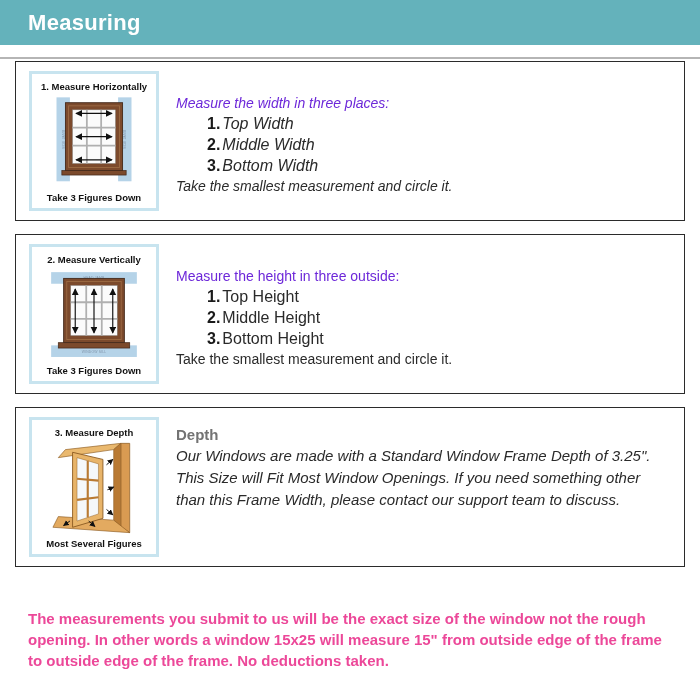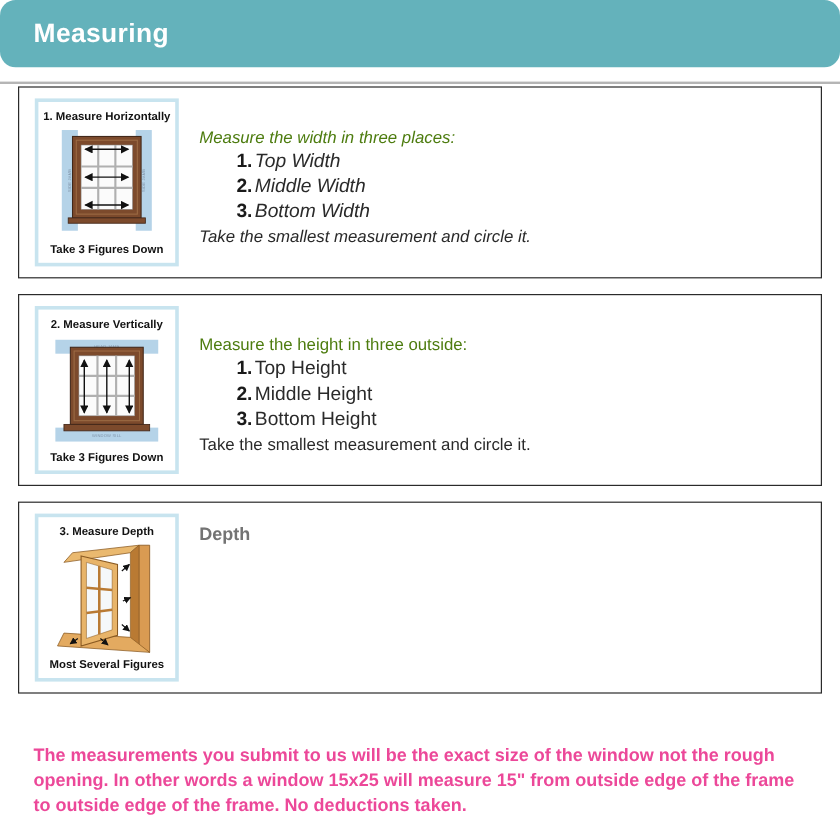--- a/index.html
+++ b/index.html
@@ -1,36 +1,36 @@
 <!DOCTYPE html>
 <html><head>
 <meta charset="utf-8">
 <style>
   * { margin:0; padding:0; box-sizing:border-box; }
   html,body { width:700px; height:700px; background:#ffffff; overflow:hidden; }
   body { font-family:"Liberation Sans", sans-serif; color:#1f1f1f; }
 
-  .page-header { height:56px; background:#64b2bb; display:flex; align-items:center; padding-left:28px;border-radius:13px; }
+  .page-header { height:45px; background:#64b2bb; display:flex; align-items:center; padding-left:28px; }
   .page-title { color:#ffffff; font-size:22px; font-weight:bold; letter-spacing:.3px; }
 
   .top-divider { height:2px; background:#b5b5b5; margin-top:12px; }
 
   .sections { padding:0 15px; }
   .section { border:1.5px solid #2b2b2b; height:160px; display:flex; background:#fff; margin-top:2px; }
   .section + .section { margin-top:13px; }
 
-  .img-card { width:120px; height:140px; margin:9px 0 0 13px; border:3px solid #c8e4ef; background:#fff;
+  .img-card { width:130px; height:140px; margin:9px 0 0 13px; border:3px solid #c8e4ef; background:#fff;
               display:flex; flex-direction:column; align-items:center; flex:0 0 auto; }
   .img-title { font-size:9.5px; font-weight:bold; color:#121212; margin-top:7px; white-space:nowrap; }
   .img-caption { font-size:9.5px; font-weight:bold; color:#121212; margin-bottom:5px; white-space:nowrap; }
   .diagram { display:block; width:114px; flex:1 1 auto; min-height:0; }
 
   .text-col { flex:1; padding:10px 16px 0 17px; }
   .sec-heading { font-size:15.5px; font-weight:bold; color:#000; margin-top:7px; }
-  .sec-intro { font-size:14px; margin-top:23px; color:#4d7c0f; }
+  .sec-intro { font-size:14px; margin-top:23px; color:#6d28d9; }
   .measure-list { list-style:none; counter-reset: item; margin-top:2px; padding-left:31px; }
   .measure-list li { counter-increment: item; font-size:16px; line-height:21px; color:#2a2a2a; }
   .measure-list li::before { content: counter(item) "."; font-weight:bold; font-style:normal; color:#1a1a1a; margin-right:2px; }
   .sec-outro { font-size:14px; line-height:21px; color:#2a2a2a; }
   .style-italic .sec-intro, .style-italic .measure-list li span, .style-italic .sec-outro { font-style:italic; }
 
   .depth-heading { font-size:15px; font-weight:bold; color:#737373; margin-top:8px; }
   .depth-body { font-size:15px; font-style:italic; line-height:22px; color:#2a2a2a; margin-top:2px; max-width:508px; }
 
   .footer-note { margin:41px 28px 0 28px; max-width:648px; font-size:15px; font-weight:bold; line-height:21px; color:#ec4899; }
@@ -157,18 +157,19 @@
           <line x1="73" y1="58" x2="80" y2="55" marker-end="url(#ah3)"></line>
           <line x1="72" y1="80" x2="79" y2="86" marker-end="url(#ah3)"></line>
           <line x1="31" y1="93" x2="24" y2="98" marker-end="url(#ah3)"></line>
           <line x1="52" y1="93" x2="59" y2="99" marker-end="url(#ah3)"></line>
         </g>
       </svg>
       <div class="img-caption">Most Several Figures</div>
     </div>
     <div class="text-col">
       <div class="depth-heading">Depth</div>
+      <div class="depth-body">Our Windows are made with a Standard Window Frame Depth of 3.25". This Size will Fit Most Window Openings. If you need something other than this Frame Width, please contact our support team to discuss.</div>
     </div>
   </section>
 
 </div>
 
 <p class="footer-note">The measurements you submit to us will be the exact size of the window not the rough opening. In other words a window 15x25 will measure 15" from outside edge of the frame to outside edge of the frame. No deductions taken.</p>
 
 </body></html>

